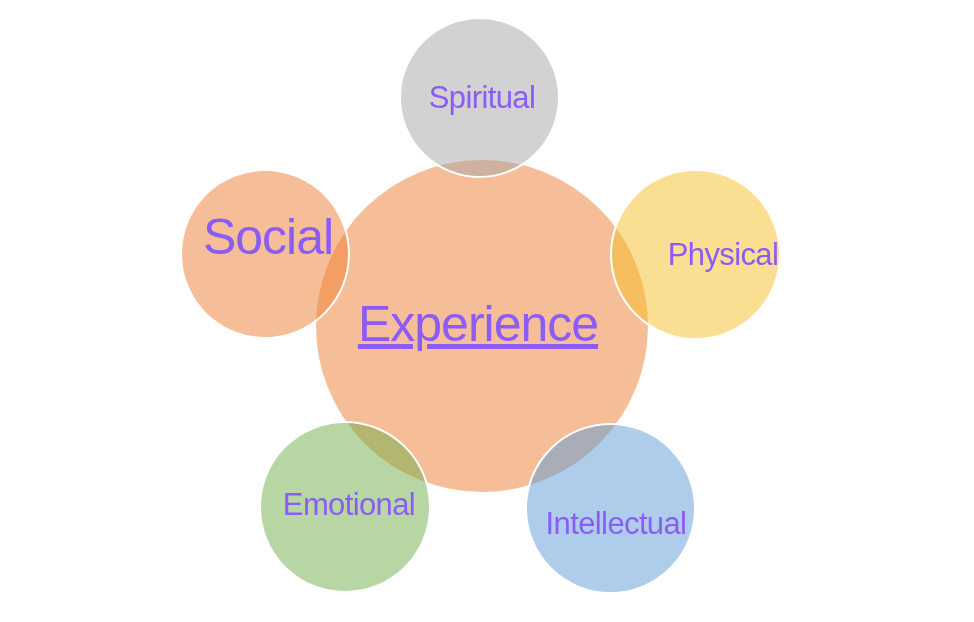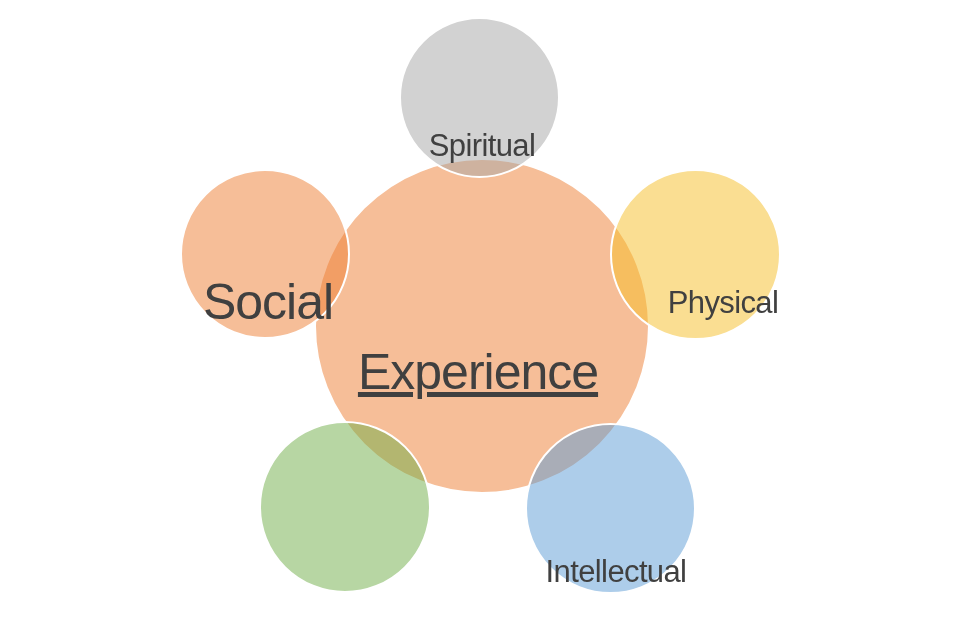--- a/index.html
+++ b/index.html
@@ -27,31 +27,30 @@
   #c-social      {left:180px; top:169px; width:170px; height:170px;}
   #c-physical    {left:610px; top:169px; width:171px; height:171px;}
   #c-emotional   {left:259px; top:421px; width:172px; height:172px;}
   #c-intellectual{left:525px; top:423px; width:171px; height:171px;}
 
   .labels{position:absolute; inset:0; z-index:10; pointer-events:none;}
   .label{
     position:absolute;
     transform:translate(-50%,-50%);
     white-space:nowrap;
-    color:#404040;
+    color:#8b5cf6;
     line-height:1;
     letter-spacing:-0.02em;
-    margin-top:48px;
   }
   .label.big  {font-size:50px;}
   .label.small{font-size:31px;}
 
   #l-experience  {left:478px; top:324px;text-decoration:underline;}
   #l-spiritual   {left:482px; top:97px;}
-  #l-social      {left:268px; top:254px;}
+  #l-social      {left:268px; top:237px;}
   #l-physical    {left:723px; top:254px;}
   #l-emotional   {left:349px; top:504px;}
   #l-intellectual{left:616px; top:523px;}
 </style>
 </head>
 <body>
 
 <div class="canvas">
 
   <div class="circle" id="c-experience" style="background-color: rgba(237, 125, 49, 0.5);"></div>
@@ -64,16 +63,17 @@
 
   <div class="circle" id="c-emotional" style="background-color: rgba(112, 173, 71, 0.5);"></div>
 
   <div class="circle" id="c-intellectual" style="background-color: rgba(91, 155, 213, 0.5);"></div>
 
   <div class="labels">
     <span class="label big" id="l-experience">Experience</span>
     <span class="label small" id="l-spiritual">Spiritual</span>
     <span class="label big" id="l-social">Social</span>
     <span class="label small" id="l-physical">Physical</span>
+    <span class="label small" id="l-emotional">Emotional</span>
     <span class="label small" id="l-intellectual">Intellectual</span>
   </div>
 
 </div>
 
 </body></html>

